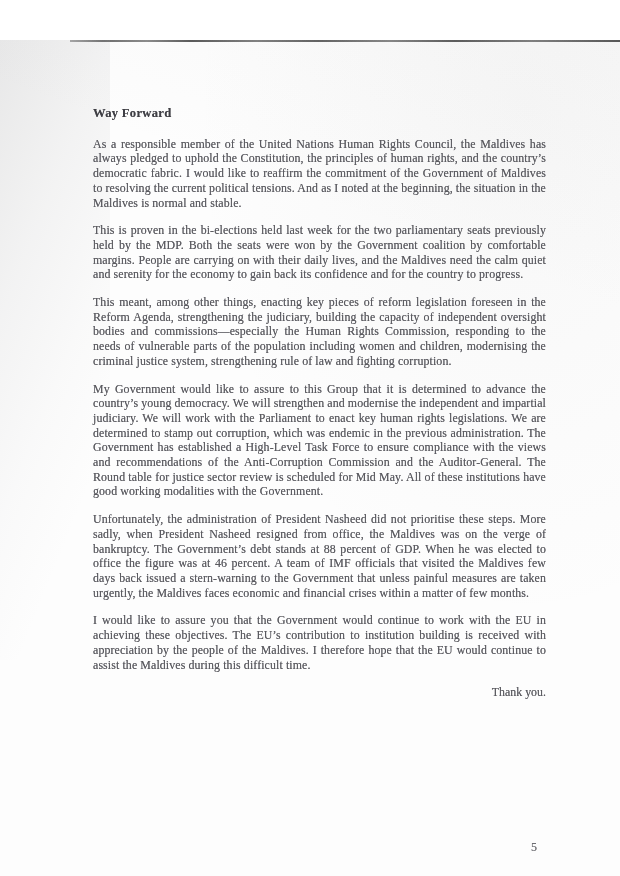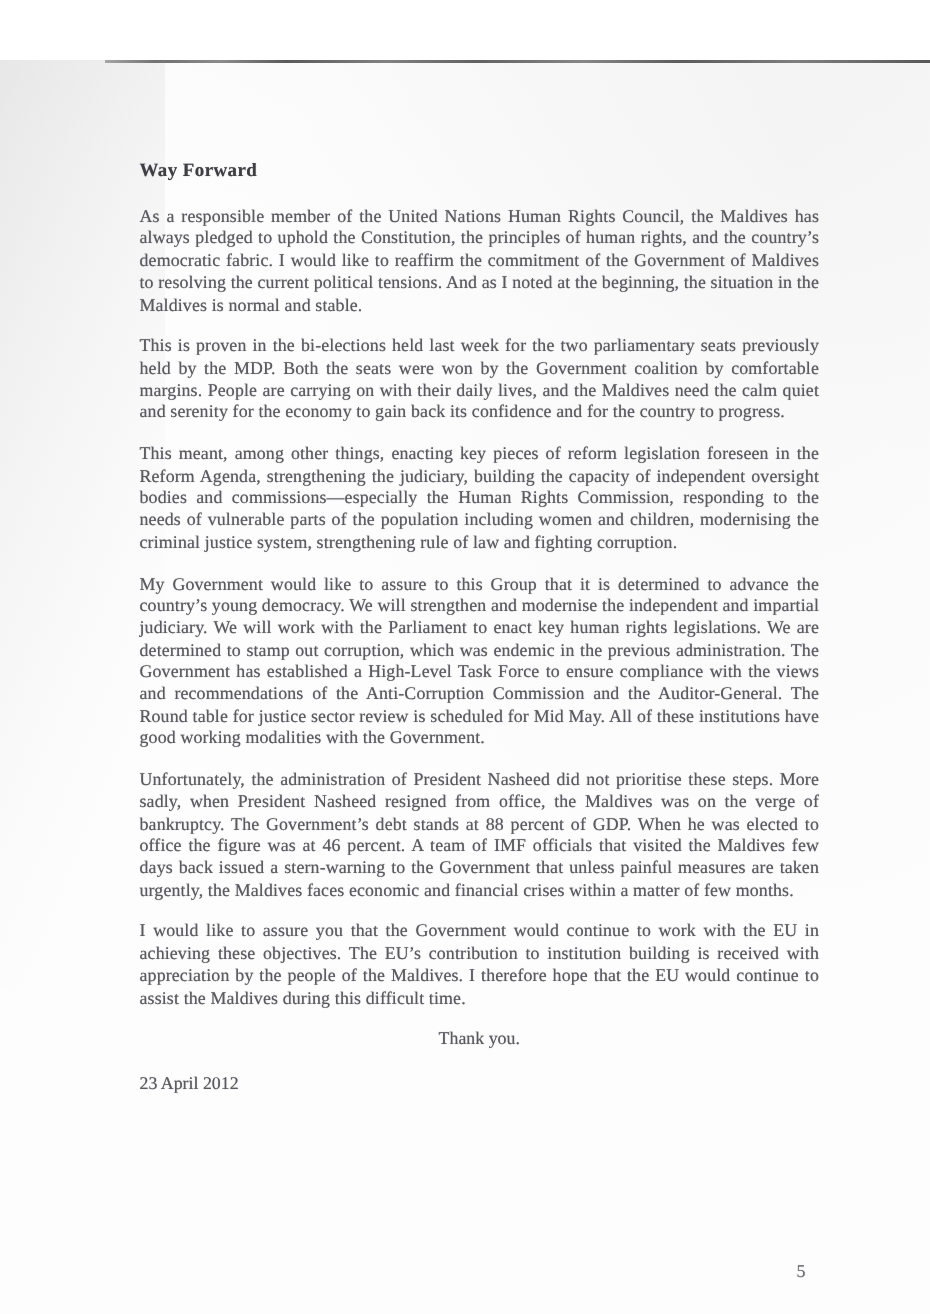--- a/index.html
+++ b/index.html
@@ -72,21 +72,21 @@
     color: var(--ink-strong);
     letter-spacing: 0.3px;
     margin-bottom: 16px;
   }
   .para {
     text-align: justify;
     letter-spacing: 0.1px;
     margin-bottom: 13px;
   }
   .closing {
-    text-align: center;
+    text-align: right;
     margin-top: 1px;
     margin-bottom: 15px;
   }
   .sig-line {
     text-align: left;
     line-height: 15px;
   }
   .page-number {
     position: absolute;
     left: 531px;
@@ -109,17 +109,16 @@
 
     <p class="para">As a responsible member of the United Nations Human Rights Council, the Maldives has always pledged to uphold the Constitution, the principles of human rights, and the country’s democratic fabric. I would like to reaffirm the commitment of the Government of Maldives to resolving the current political tensions. And as I noted at the beginning, the situation in the Maldives is normal and stable.</p>
     <p class="para">This is proven in the bi-elections held last week for the two parliamentary seats previously held by the MDP. Both the seats were won by the Government coalition by comfortable margins. People are carrying on with their daily lives, and the Maldives need the calm quiet and serenity for the economy to gain back its confidence and for the country to progress.</p>
     <p class="para">This meant, among other things, enacting key pieces of reform legislation foreseen in the Reform Agenda, strengthening the judiciary, building the capacity of independent oversight bodies and commissions—especially the Human Rights Commission, responding to the needs of vulnerable parts of the population including women and children, modernising the criminal justice system, strengthening rule of law and fighting corruption.</p>
     <p class="para">My Government would like to assure to this Group that it is determined to advance the country’s young democracy. We will strengthen and modernise the independent and impartial judiciary. We will work with the Parliament to enact key human rights legislations. We are determined to stamp out corruption, which was endemic in the previous administration. The Government has established a High-Level Task Force to ensure compliance with the views and recommendations of the Anti-Corruption Commission and the Auditor-General. The Round table for justice sector review is scheduled for Mid May. All of these institutions have good working modalities with the Government.</p>
     <p class="para">Unfortunately, the administration of President Nasheed did not prioritise these steps. More sadly, when President Nasheed resigned from office, the Maldives was on the verge of bankruptcy. The Government’s debt stands at 88 percent of GDP. When he was elected to office the figure was at 46 percent. A team of IMF officials that visited the Maldives few days back issued a stern-warning to the Government that unless painful measures are taken urgently, the Maldives faces economic and financial crises within a matter of few months.</p>
     <p class="para">I would like to assure you that the Government would continue to work with the EU in achieving these objectives. The EU’s contribution to institution building is received with appreciation by the people of the Maldives. I therefore hope that the EU would continue to assist the Maldives during this difficult time.</p>
 
     <p class="closing">Thank you.</p>
 
-    <p class="sig-line">23 April 2012</p>
   </div>
 
   <div class="page-number">5</div>
 </div>
 
 </body></html>

